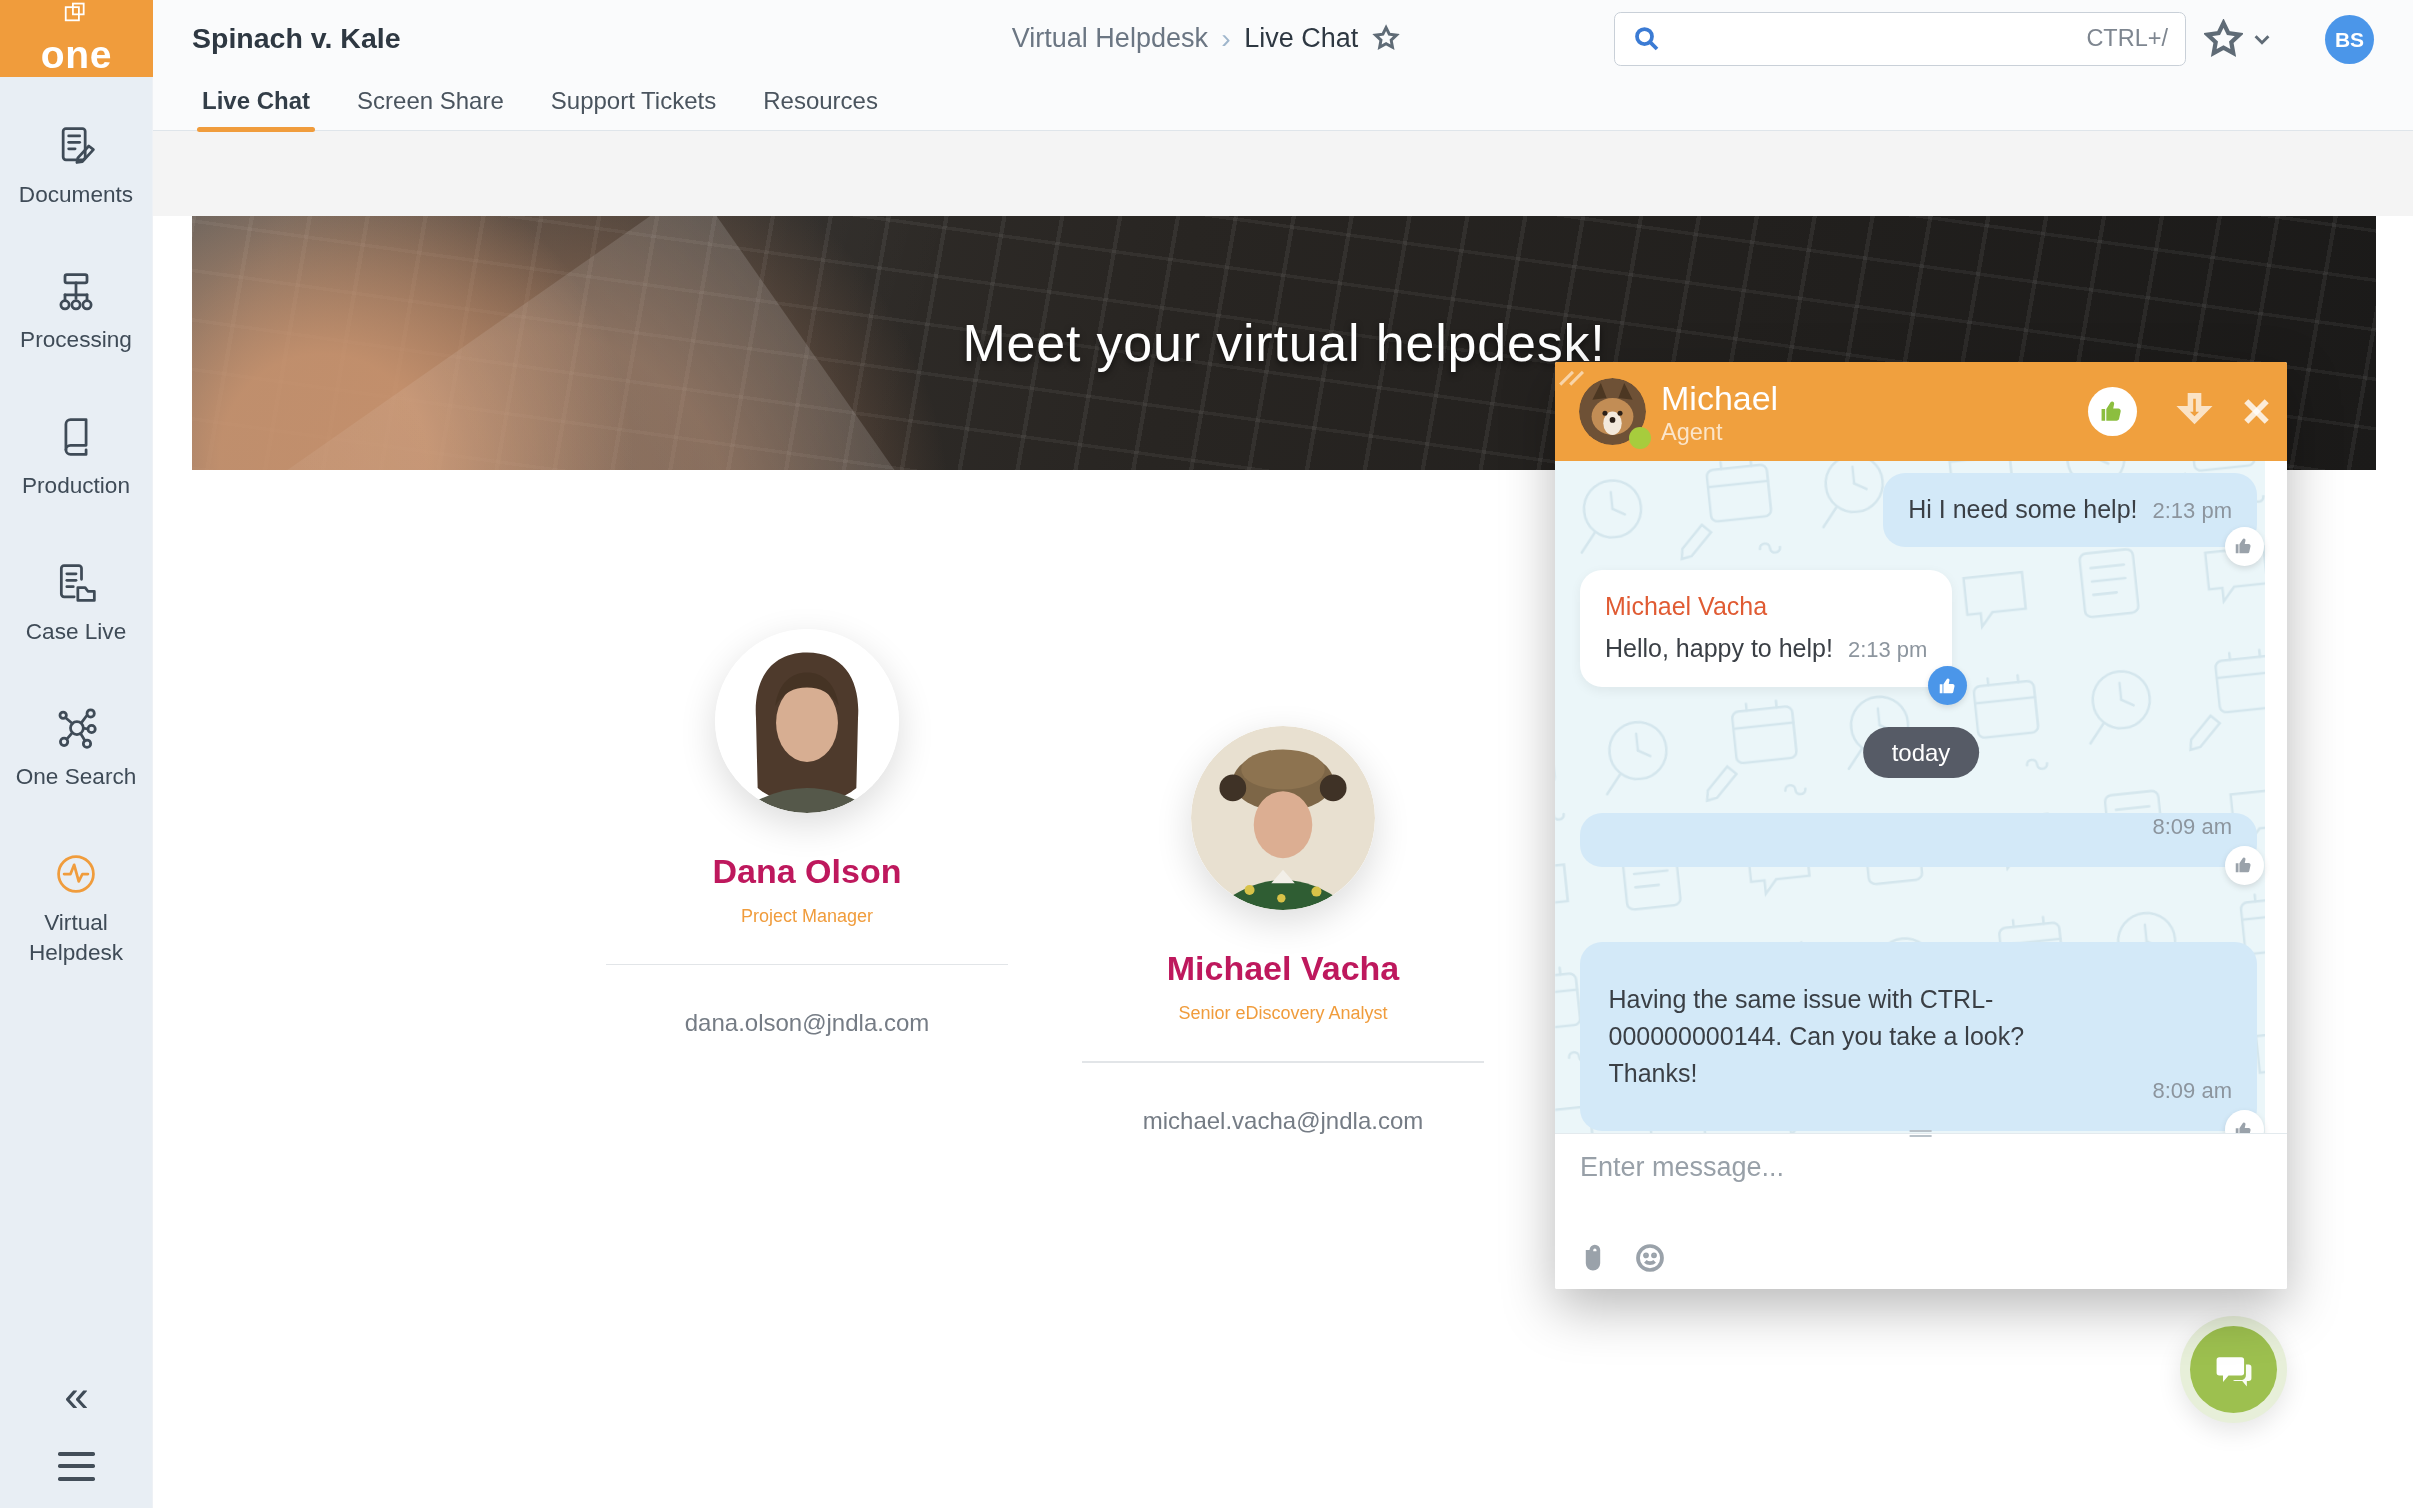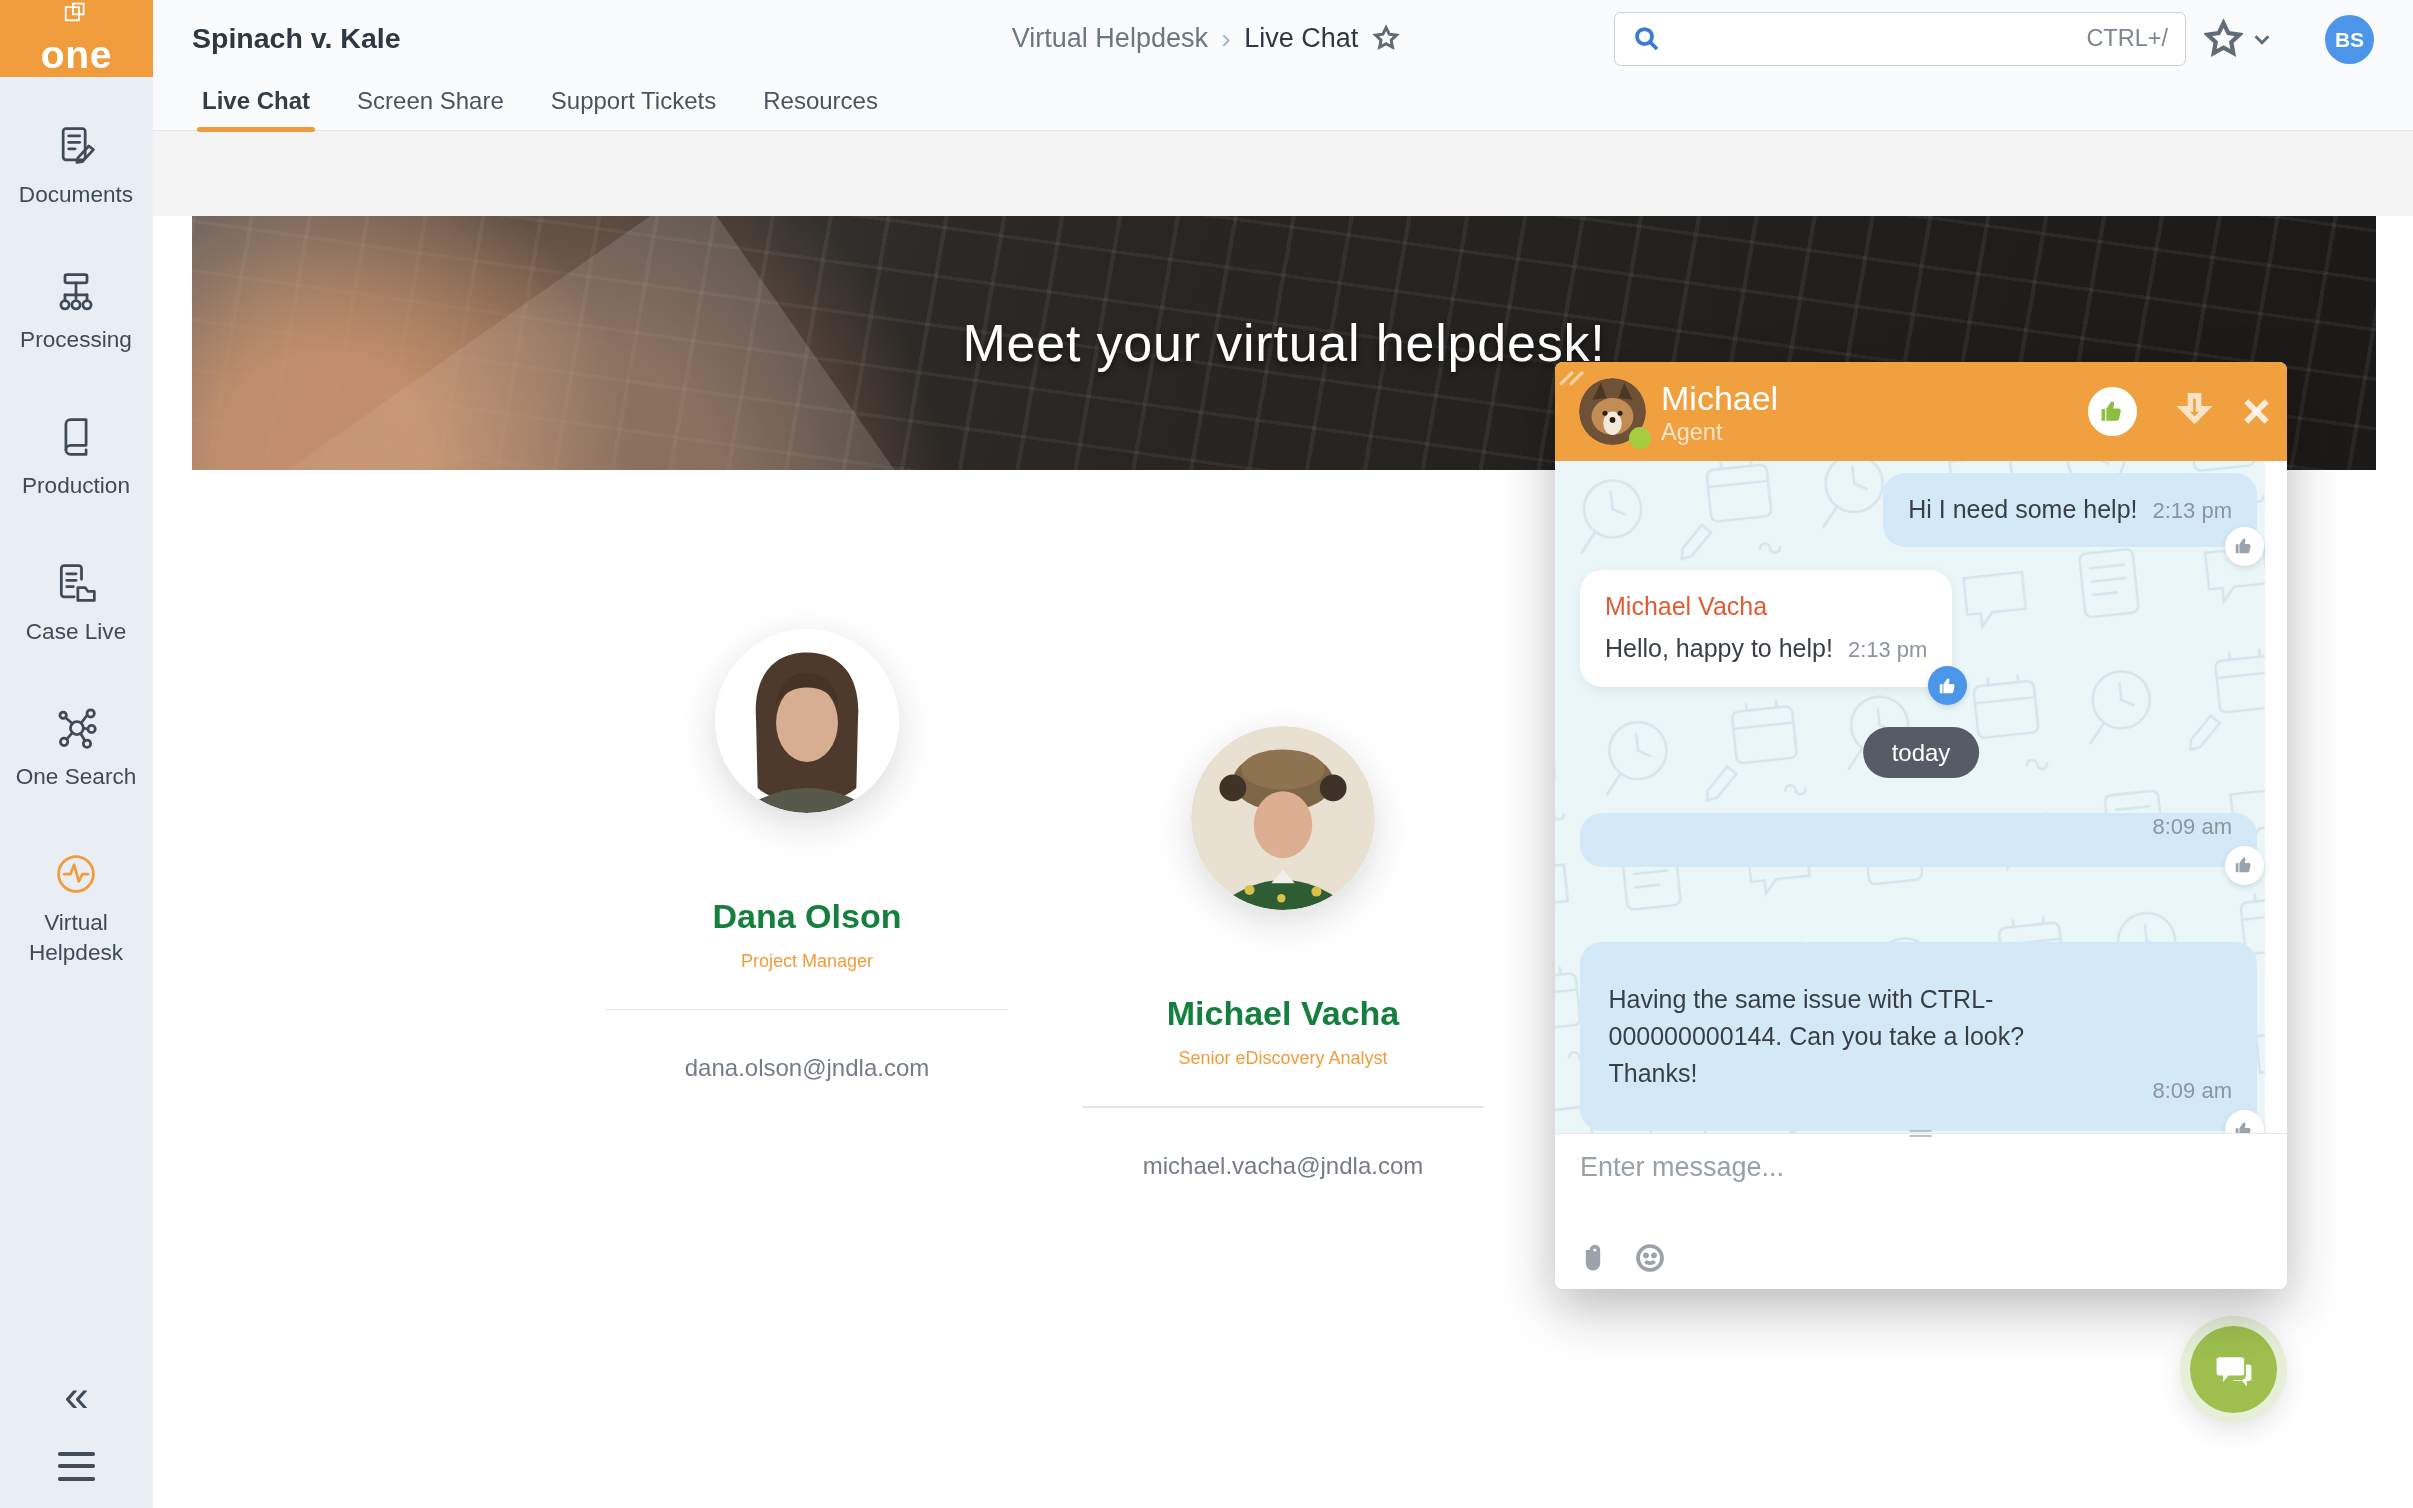--- a/index.html
+++ b/index.html
@@ -58,27 +58,27 @@
     display:flex; align-items:center; justify-content:center; }
   .hero::before { content:""; position:absolute; left:6%; top:18%; width:520px; height:637px;
     background:linear-gradient(rgba(255,255,255,.14), rgba(255,255,255,.03)); transform:rotate(55deg); }
   .hero-title { position:relative; color:#fff; font-size:52px; font-weight:300; letter-spacing:0.8px; text-shadow:0 2.5px 6.7px rgba(0,0,0,.55); }
 
   
   .team { position:relative; height:1039px; background:#fff; }
   .member { position:absolute; top:0; width:402px; display:flex; flex-direction:column; align-items:center; }
   .member.m0 { left:453px; } .member.m1 { left:929px; }
   .member-avatar { margin-top:147px; width:184px; height:184px; border-radius:50%; box-shadow:0 11.7px 37px rgba(0,0,0,.14); }
-  .member-name { margin-top:84px; font-size:34px; font-weight:bold; color:#15803d; }
+  .member-name { margin-top:39px; font-size:34px; font-weight:bold; color:#be185d; }
   .member-title { margin-top:15px; font-size:18px; color:#f09c3c; }
   .member-divider { margin-top:37px; width:402px; height:1.7px; background:#e2e5e8; }
   .member-email { margin-top:44px; font-size:24px; color:#757c85; cursor:pointer; }
 
   
-  .chat-widget { position:absolute; left:1555px; top:362px; width:732px; height:927px; background:#fff; border-radius:8px; box-shadow:0 18.4px 54px rgba(0,0,0,.28); z-index:10; display:flex; flex-direction:column; overflow:hidden; }
+  .chat-widget { position:absolute; left:1555px; top:362px; width:732px; height:927px; background:#fff; border-radius:2px; box-shadow:0 18.4px 54px rgba(0,0,0,.28); z-index:10; display:flex; flex-direction:column; overflow:hidden; }
   .chat-header { position:relative; height:99px; background:#f0a03e; flex:none; }
   .resize-marks { position:absolute; left:10px; top:6.7px; width:25px; height:22px; }
   .resize-marks span { position:absolute; width:2.5px; height:18.4px; background:rgba(255,255,255,.55); transform:rotate(45deg); }
   .resize-marks span:nth-child(2){ left:10px; }
   .agent-avatar { position:absolute; left:23.5px; top:16px; width:67px; height:67px; border-radius:50%; overflow:hidden; }
   .status-dot { position:absolute; left:74px; top:65px; width:22px; height:22px; border-radius:50%; background:#a7cc3d; }
   .agent-name { position:absolute; left:106px; top:17px; color:#fff; font-size:34px; }
   .agent-role { position:absolute; left:106px; top:57px; color:rgba(255,255,255,.72); font-size:23.5px; }
   .hdr-btn { position:absolute; top:25px; cursor:pointer; }
   .thumb-circle { left:533px; width:49px; height:49px; border-radius:50%; background:#fff; display:flex; align-items:center; justify-content:center; }

